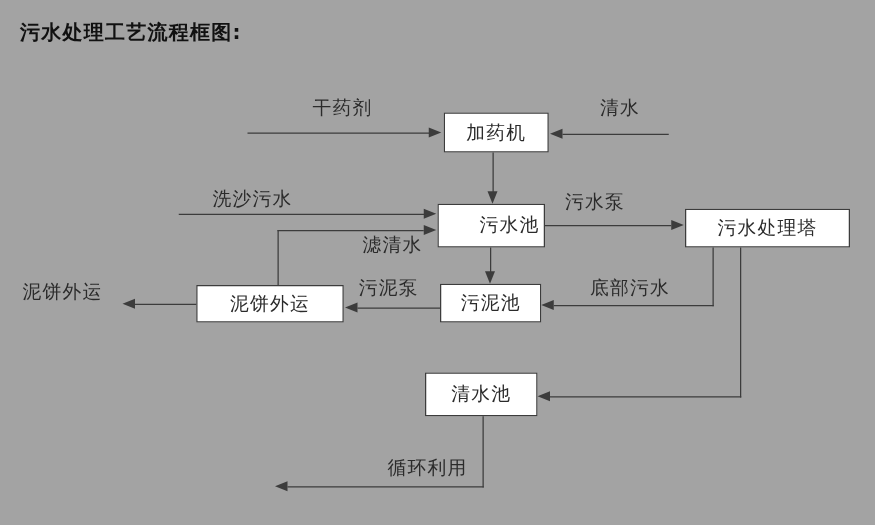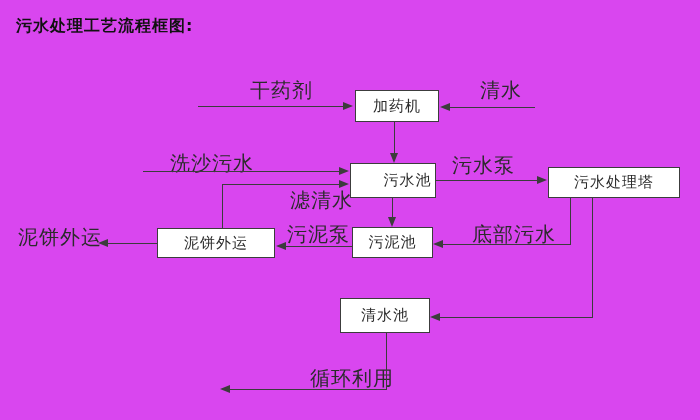--- a/index.html
+++ b/index.html
@@ -1,30 +1,30 @@
 <!DOCTYPE html>
 <html><head>
 <meta charset="utf-8">
 <style>
   html,body{margin:0;padding:0;background:#ffffff;}
   .canvas{
-    position:relative;width:700px;height:420px;background:#d946ef;overflow:hidden;
+    position:relative;width:700px;height:420px;background:#a3a3a3;overflow:hidden;
     font-family:"DejaVu Sans",sans-serif;color:#2b2b2b;
   }
   .title{
     position:absolute;left:16px;top:16px;font-size:16px;font-weight:bold;
     letter-spacing:1px;color:#111;
   }
   .node{
     position:absolute;box-sizing:border-box;border:1.6px solid #3c3c3c;background:#fff;
     display:flex;align-items:center;justify-content:center;
     font-size:15px;color:#2b2b2b;letter-spacing:1px;white-space:nowrap;
   }
   .lbl{
-    position:absolute;font-size:20px;color:#2b2b2b;letter-spacing:1px;white-space:nowrap;
+    position:absolute;font-size:15px;color:#2b2b2b;letter-spacing:1px;white-space:nowrap;
   }
   .hline,.vline{position:absolute;background:#3c3c3c;}
   .hline{height:1.4px;}
   .vline{width:1.4px;}
   .arr{position:absolute;width:0;height:0;}
   .arr-right{border-top:4.5px solid transparent;border-bottom:4.5px solid transparent;border-left:10px solid #3c3c3c;}
   .arr-left{border-top:4.5px solid transparent;border-bottom:4.5px solid transparent;border-right:10px solid #3c3c3c;}
   .arr-down{border-left:4.5px solid transparent;border-right:4.5px solid transparent;border-top:10px solid #3c3c3c;}
 </style>
 </head>

